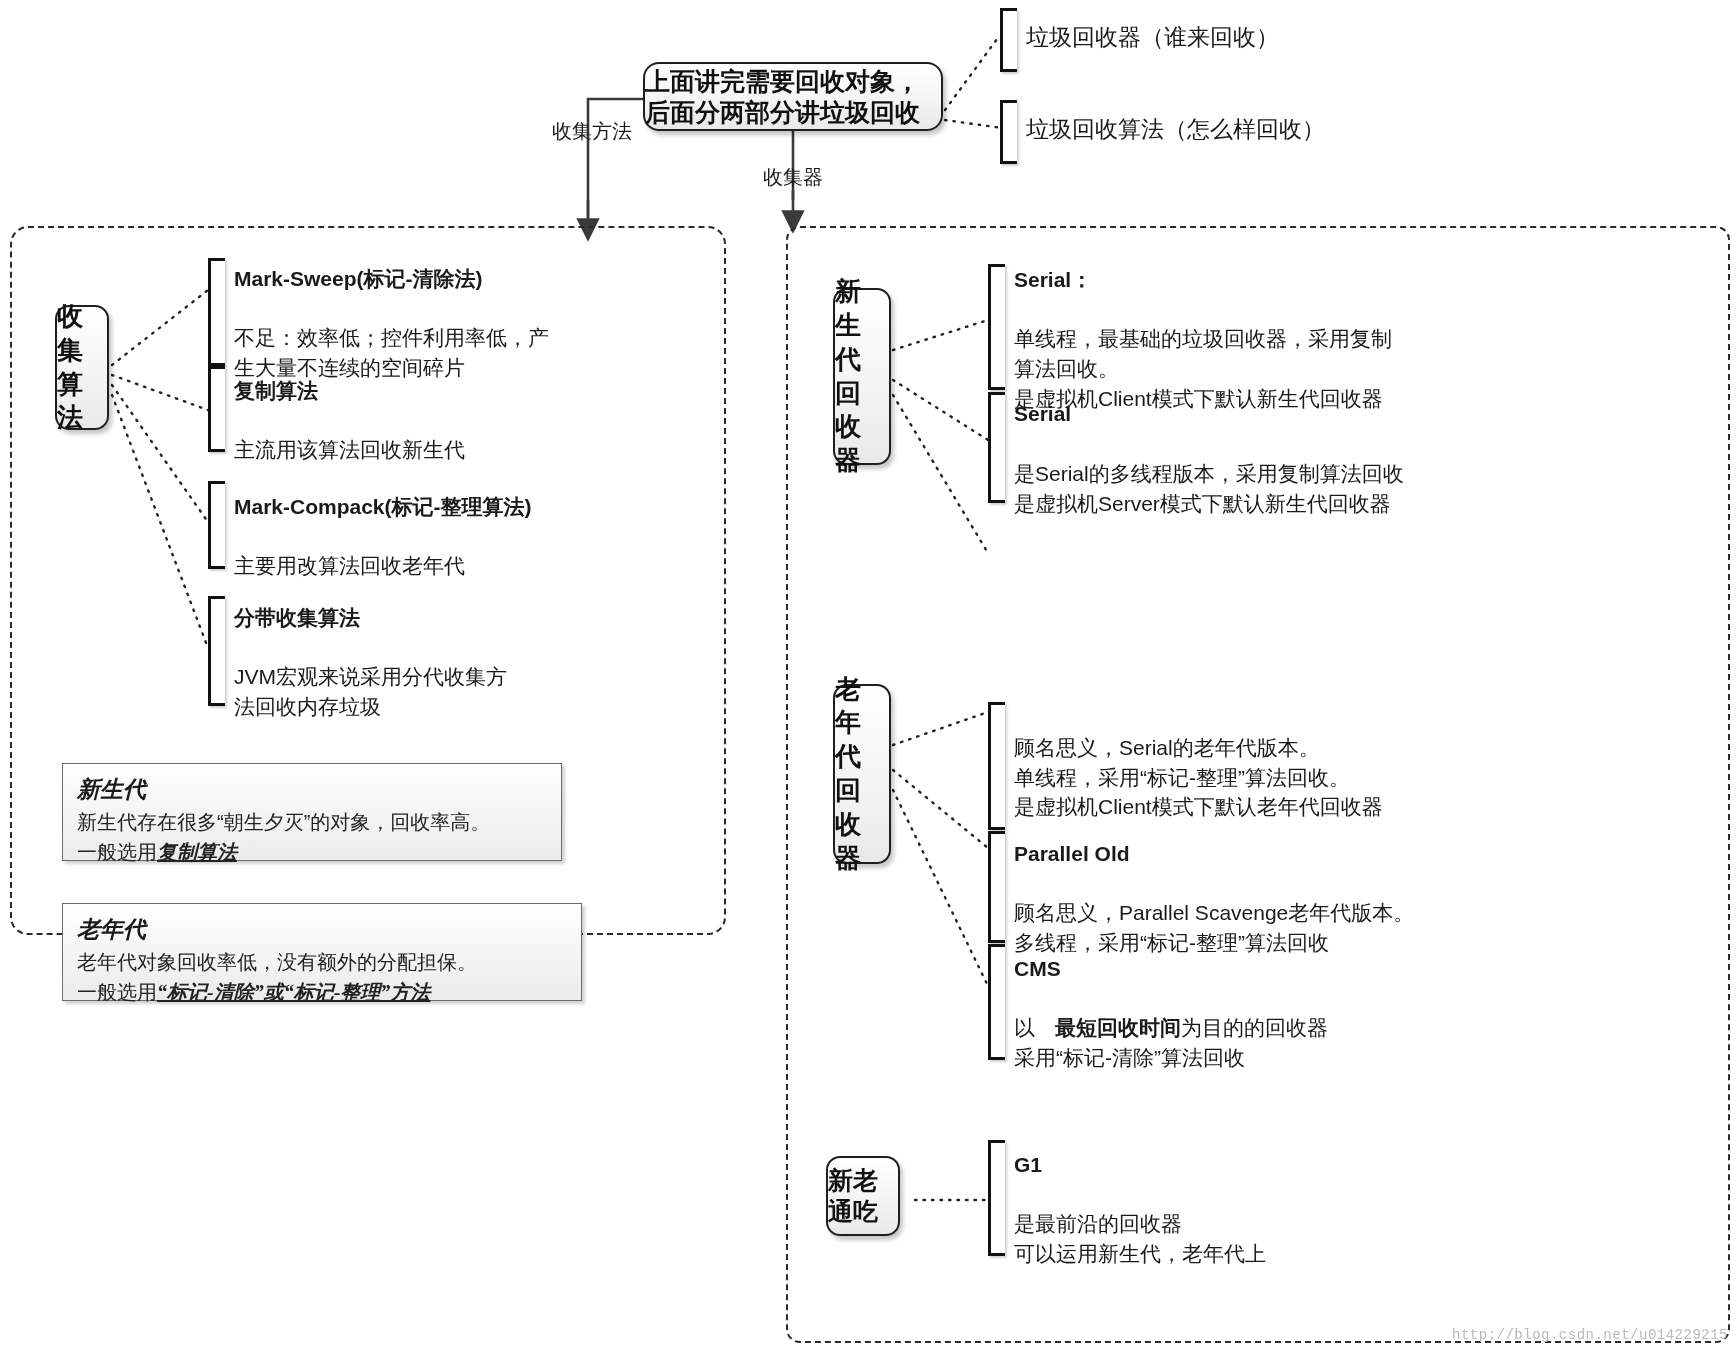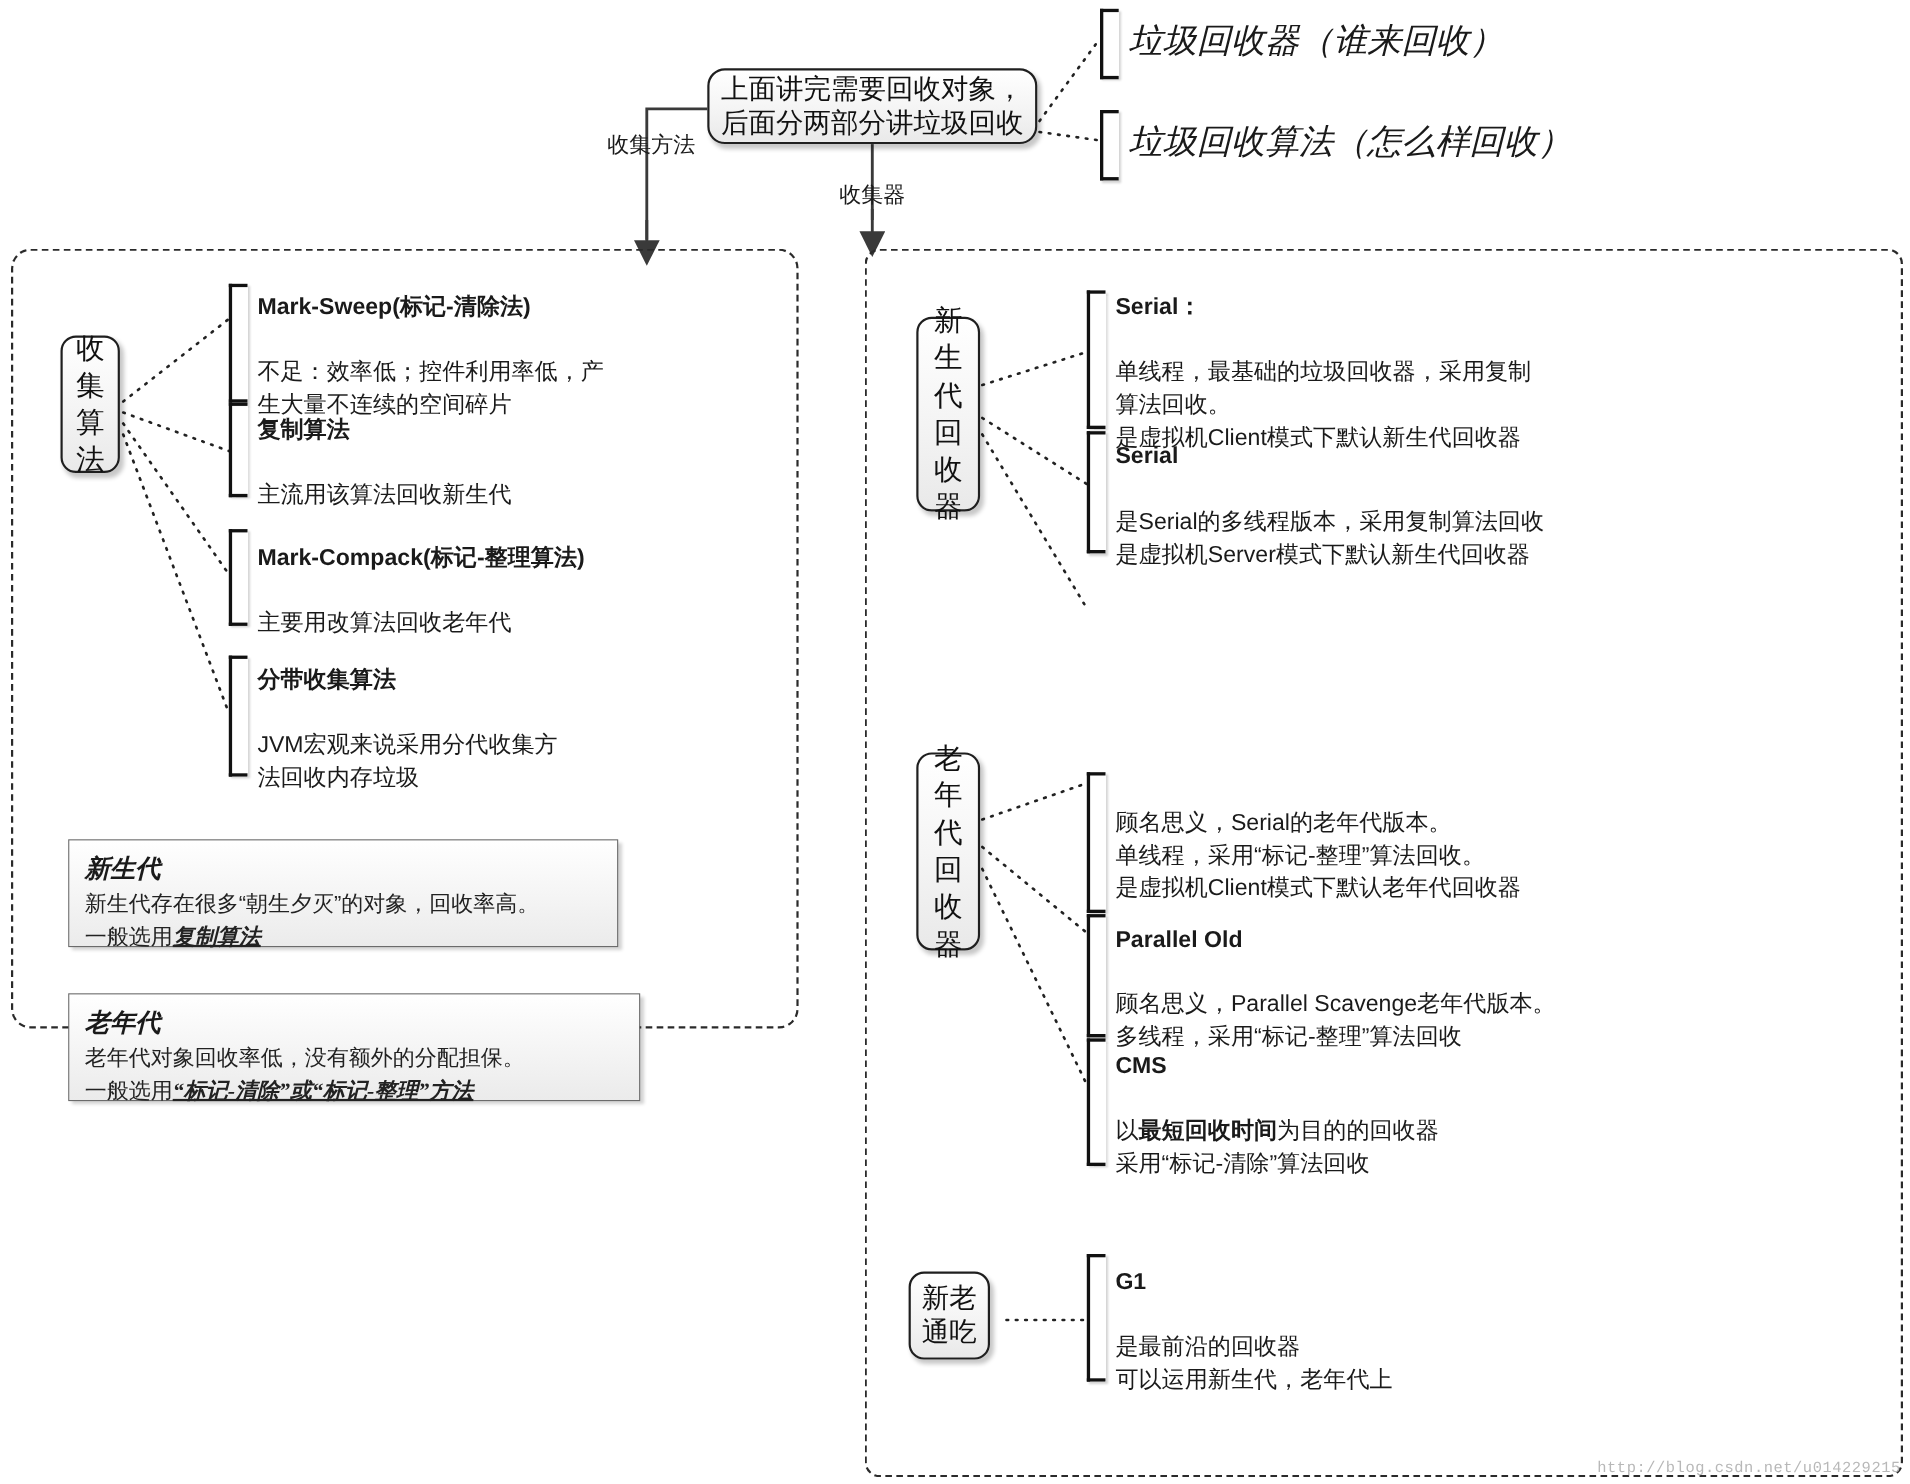--- a/index.html
+++ b/index.html
@@ -30,23 +30,23 @@
   
   .node {
     position: absolute;
     box-sizing: border-box;
     border: 2px solid #1f1f1f;
     border-radius: 14px;
     background: linear-gradient(to bottom, #ffffff 0%, #f4f4f4 55%, #e9e9e9 100%);
     box-shadow: 3px 4px 4px rgba(0,0,0,0.22);
     display: flex;
     align-items: center;
-    justify-content: center;
     text-align: center;
     color: #111;
+    font-weight: bold;
   }
   .node .ntext {
     display: block;
     line-height: 1.22;
     white-space: pre-line;
   }
 
   
   #root-node {
     left: 643px;
@@ -134,22 +134,22 @@
     transform: translateY(-50%);
     white-space: pre-line;
     font-size: 21px;
     line-height: 1.42;
     color: #1a1a1a;
   }
   .bracket .btext .hdr {
     font-weight: bold;
     display: block;
   }
-  .bracket .btext .bd { font-weight: bold; }
-  .bracket.plain .btext { font-size: 31px; line-height: 1.4; font-style: italic; }
+  .bracket .btext .bd { font-weight: bold; margin-left: 20px; }
+  .bracket.plain .btext { font-size: 23px; line-height: 1.4; }
 
   
   .edge-label {
     position: absolute;
     font-size: 20px;
     color: #1a1a1a;
     white-space: nowrap;
   }
   #lbl-method { left: 552px; top: 118px; }
   #lbl-collector { left: 763px; top: 164px; }

